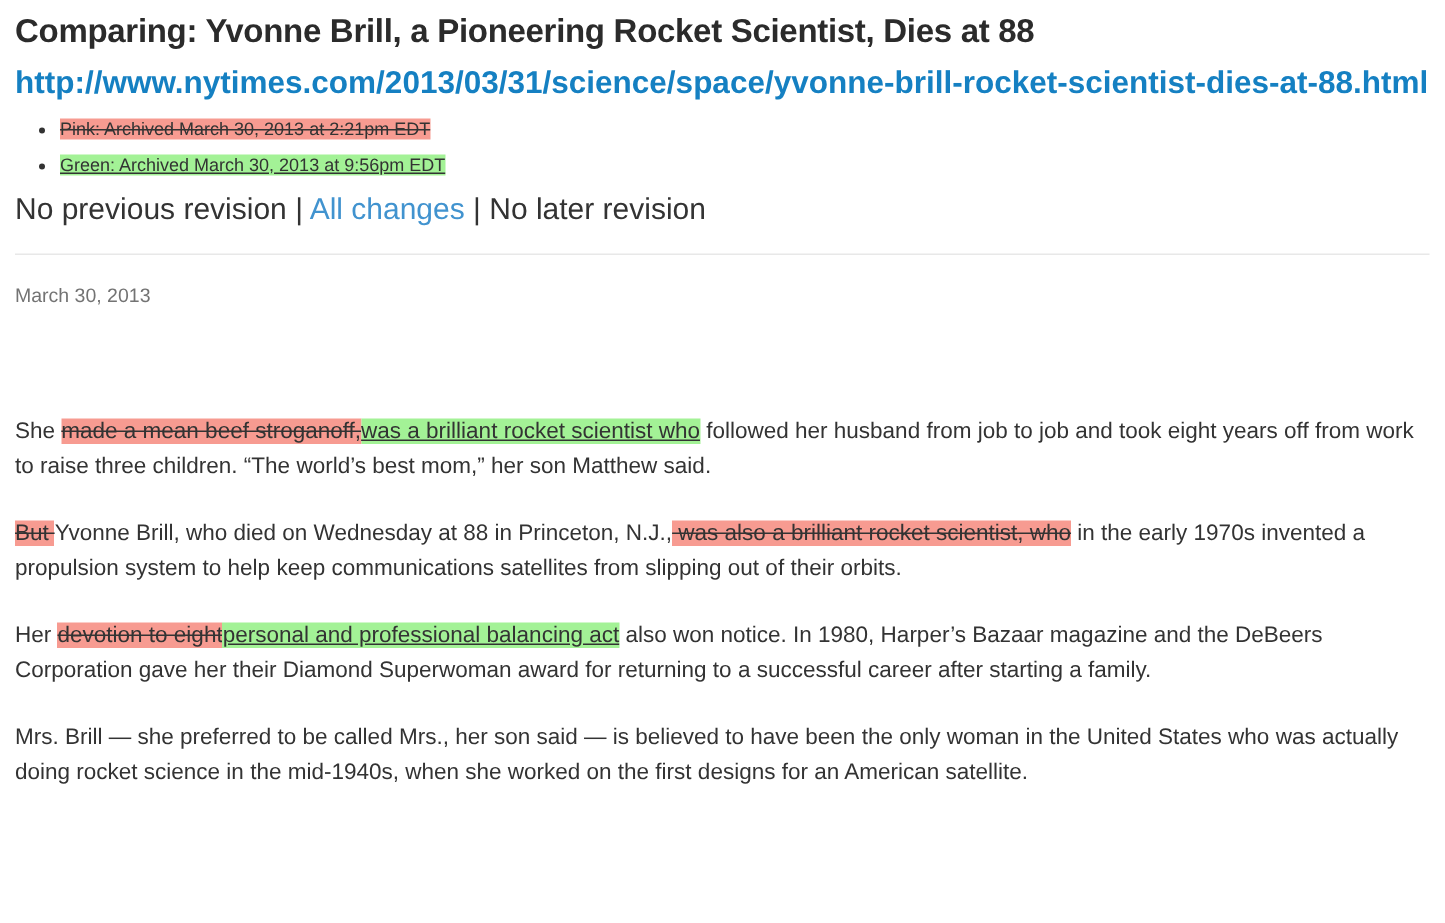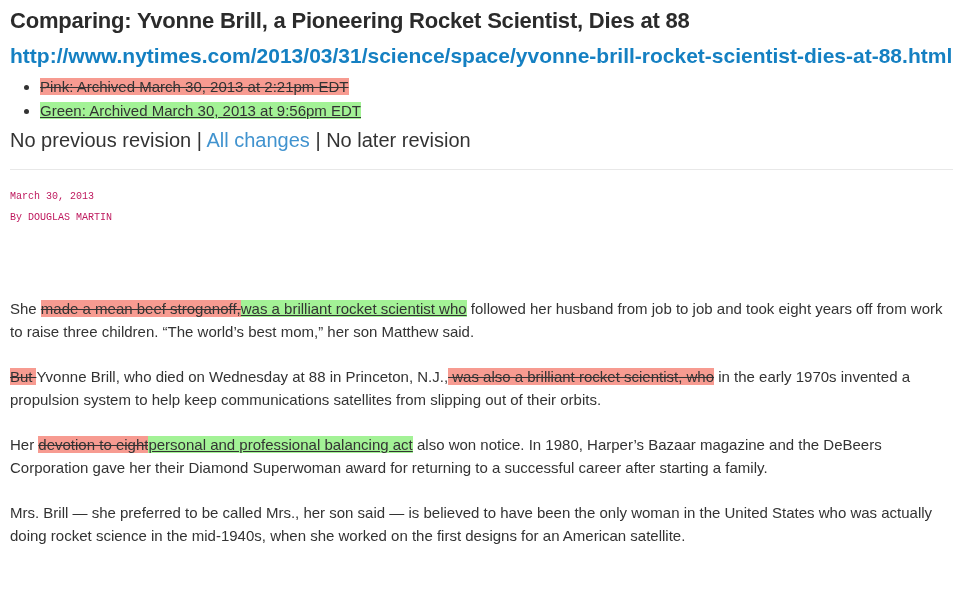--- a/index.html
+++ b/index.html
@@ -27,21 +27,21 @@
     display: inline-block;
     font-size: 21px;
     font-weight: bold;
     color: #1580c2;
     text-decoration: none;
     margin: 0 0 4px 0;
   }
   ul.revision-list {
     margin: 4px 0 8px 0;
     padding: 0 0 0 30px;
-    font-size: 15px;
+    font-size: 12px;
     line-height: 21px;
   }
   ul.revision-list li { margin: 0 0 3px 0; }
   .del-hl {
     background-color: #f79b91;
     text-decoration: line-through;
     color: #333333;
   }
   .ins-hl {
     background-color: #a3f296;
@@ -57,24 +57,23 @@
     color: #4193cf;
     text-decoration: none;
   }
   .nav-sep { color: #333333; }
   hr.divider {
     border: none;
     border-top: 1px solid #e8e8e8;
     margin: 17px 0 16px 0;
   }
   .article-meta {
-    font-size: 10px;
+    font-size: 13px;
     line-height: 21px;
-    color: #be185d;
-    font-family: Liberation Mono, monospace;
+    color: #737373;
   }
   .meta-gap { height: 70px; }
   .article-body p {
     font-size: 15px;
     line-height: 22.5px;
     margin: 0 0 23px 0;
     color: #333333;
   }
 </style>
 </head>
@@ -94,21 +93,20 @@
     <span class="ins-hl">Green: Archived March 30, 2013 at 9:56pm EDT</span>
   </li>
 </ul>
 
 <div class="rev-nav"><span>No previous revision</span> <span class="nav-sep">|</span> <a href="#">All changes</a> <span class="nav-sep">|</span> <span>No later revision</span></div>
 
 <hr class="divider">
 
 <div class="article-meta">
   <div>March 30, 2013</div>
-  <div>By DOUGLAS MARTIN</div>
 </div>
 
 <div class="meta-gap"></div>
 
 <div class="article-body">
     <p>She <span class="del-hl">made a mean beef stroganoff,</span><span class="ins-hl">was a brilliant rocket scientist who</span> followed her husband from job to job and took eight years off from work to raise three children. “The world’s best mom,” her son Matthew said.</p>
     <p><span class="del-hl">But </span>Yvonne Brill, who died on Wednesday at 88 in Princeton, N.J.,<span class="del-hl"> was also a brilliant rocket scientist, who</span> in the early 1970s invented a propulsion system to help keep communications satellites from slipping out of their orbits.</p>
     <p>Her <span class="del-hl">devotion to eight</span><span class="ins-hl">personal and professional balancing act</span> also won notice. In 1980, Harper’s Bazaar magazine and the DeBeers Corporation gave her their Diamond Superwoman award for returning to a successful career after starting a family.</p>
     <p>Mrs. Brill — she preferred to be called Mrs., her son said — is believed to have been the only woman in the United States who was actually doing rocket science in the mid-1940s, when she worked on the first designs for an American satellite.</p>
   </div>

